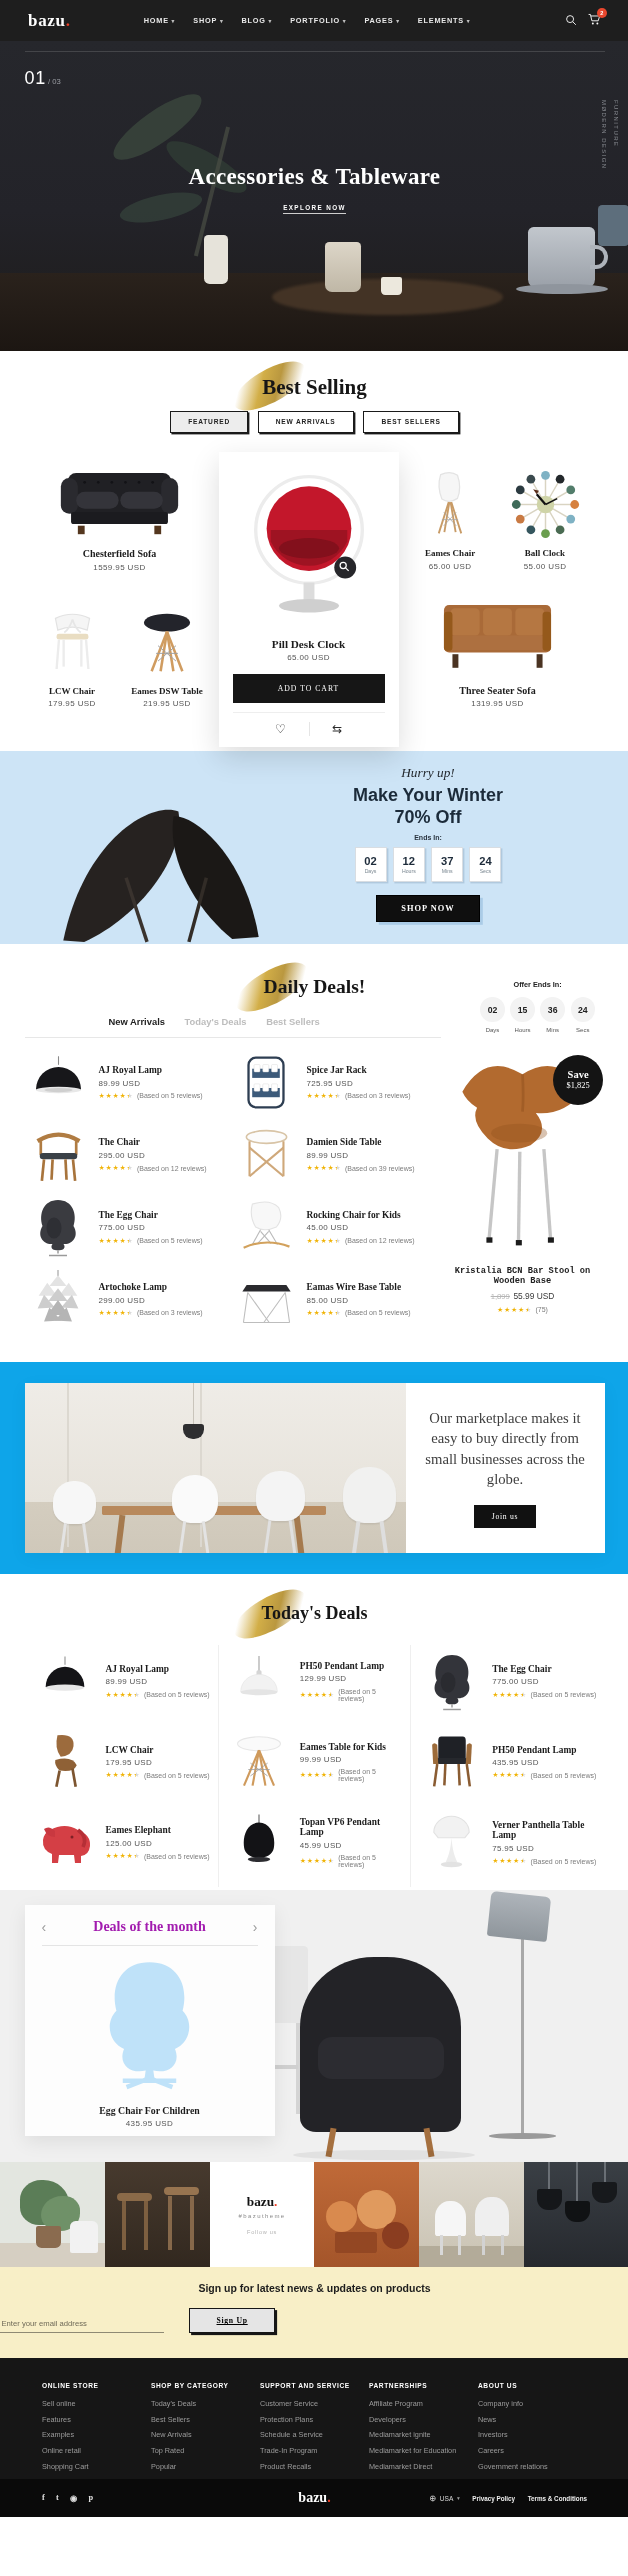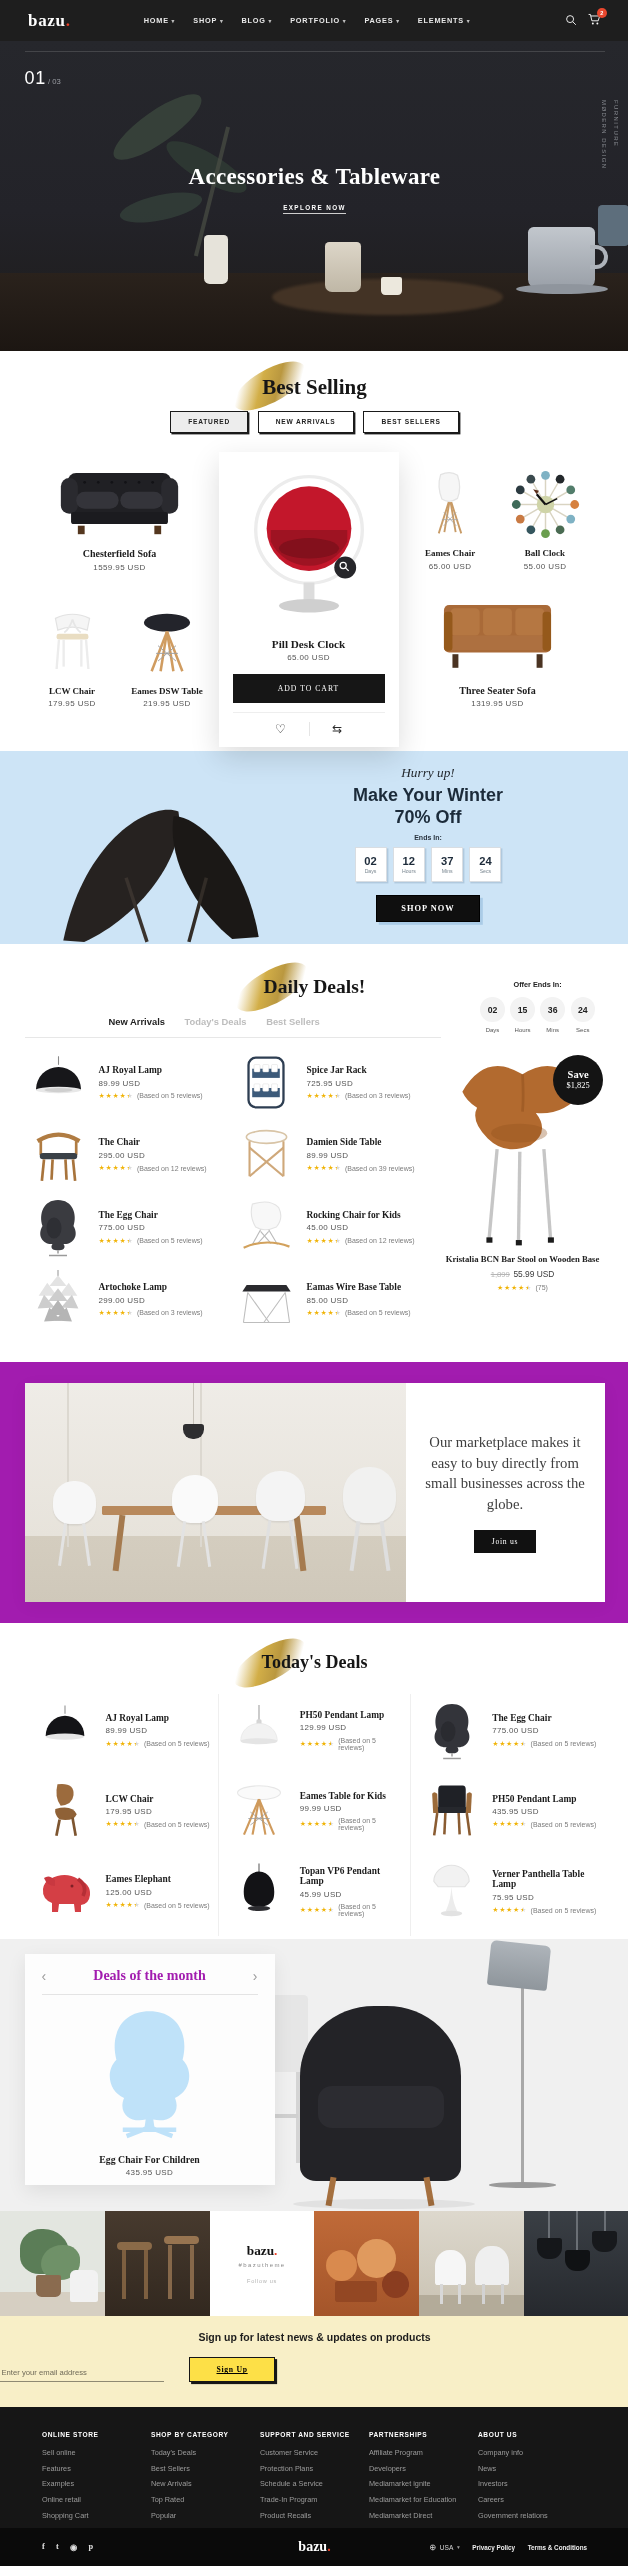--- a/index.html
+++ b/index.html
@@ -89,27 +89,27 @@
   .p-item .inf { margin-left:7px; }
   .pi-name { font-family:"Liberation Serif",serif; font-weight:bold; font-size:9.4px; color:#1b1b1b; }
   .pi-price { font-size:8px; color:#555; letter-spacing:0.3px; margin-top:3.5px; }
   .rating { display:flex; align-items:center; gap:3.5px; margin-top:4.2px; }
   .stars { font-size:7px; letter-spacing:0.7px; background:linear-gradient(90deg,#f0b306 88%,#d8d8d8 88%); -webkit-background-clip:text; background-clip:text; color:transparent; }
   .rev { font-size:7px; color:#7c7c7c; }
   .dd-right { width:164px; margin-left:0; text-align:center; position:relative; }
   .save-badge { position:absolute; top:4.2px; right:1.4px; width:50px; height:50px; border-radius:50%; background:#141414; color:#fff; display:flex; flex-direction:column; align-items:center; justify-content:center; font-family:"Liberation Serif",serif; z-index:2; }
   .save-badge .a { font-size:10.5px; font-weight:bold; }
   .save-badge .b { font-size:8.4px; margin-top:1.4px; }
-  .ddr-name { font-family:Liberation Serif, serif; font-weight:bold; font-size:8.7px; margin-top:1px; }
+  .ddr-name { font-family:Liberation Mono, monospace; font-weight:bold; font-size:8.7px; margin-top:13px; }
   .ddr-price { margin-top:4.9px; font-size:8.4px; color:#3a3a3a; }
   .ddr-price .old { color:#b5b5b5; text-decoration:line-through; font-size:7.7px; margin-right:3.5px; }
   .ddr-rating { display:flex; justify-content:center; gap:3.5px; margin-top:4.9px; }
 
   
-  .banner { height:261px; background:#a21caf; padding:21px 24.5px; }
+  .banner { height:212px; background:#0ea5e9; padding:21px 24.5px; }
   .banner-in { background:#fff; height:100%; display:flex; box-shadow:0 4.2px 17px rgba(0,0,0,.05); }
   .banner-photo { width:381px; position:relative; overflow:hidden; background:linear-gradient(180deg,#efece7 0%,#e7e3db 70%,#d4cdbf 70%,#cfc8ba 100%); }
   .bp { position:absolute; }
   .banner-txt { flex:1; display:flex; flex-direction:column; align-items:center; justify-content:center; padding:0 18px; text-align:center; }
   .banner-p { font-family:"Liberation Serif",serif; font-size:14.7px; color:#3e3e3e; line-height:1.4; }
   .join-btn { margin-top:15.4px; background:#111; color:#fff; font-family:"Liberation Serif",serif; font-size:7.7px; letter-spacing:0.7px; padding:7px 18px; border:none; cursor:pointer; }
 
   
   .todays { background:#fff; height:316px; padding:0 24.5px; }
   .todays-head { text-align:center; padding-top:29px; }
@@ -135,21 +135,21 @@
   .insta-logo { font-family:"Liberation Serif",serif; font-weight:bold; font-size:13.3px; color:#111; }
   .insta-tag { font-size:6px; letter-spacing:1.4px; color:#8a8a8a; margin-top:3.5px; }
   .insta-follow { font-size:5.6px; color:#b5b5b5; margin-top:9.8px; letter-spacing:0.7px; }
 
   
   .news { height:91px; background:#f8efc7; text-align:center; padding-top:15.4px; }
   .news-title { font-size:10.5px; font-weight:bold; color:#1d1d1d; }
   .news-row { display:flex; justify-content:flex-start; align-items:flex-end; gap:25px; margin-top:14px; }
   .news-input { width:164px; background:transparent; border:none; border-bottom:0.7px solid #8f8a74; font-size:7.7px; color:#555; padding:4.2px 1.4px; outline:none; }
   .news-input::placeholder { color:#6f6a58; }
-  .signup-btn { background:#fde047; border:0.7px solid #161616; box-shadow:2.1px 2.1px 0 #161616; font-family:"Liberation Serif",serif; font-weight:bold; font-size:7.7px; letter-spacing:0.7px; padding:7px 26.5px; cursor:pointer;text-decoration:underline; }
+  .signup-btn { background:#e5e5e5; border:0.7px solid #161616; box-shadow:2.1px 2.1px 0 #161616; font-family:"Liberation Serif",serif; font-weight:bold; font-size:7.7px; letter-spacing:0.7px; padding:7px 26.5px; cursor:pointer;text-decoration:underline; }
 
   
   .footer { height:121px; background:#161616; padding:24px 42px 0; display:flex; }
   .f-col { flex:1; }
   .f-title { color:#fff; font-size:6.6px; font-weight:bold; letter-spacing:0.6px; margin-bottom:7px; }
   .f-link { display:block; color:#9b9b9b; font-size:7.3px; line-height:2.15; text-decoration:none; cursor:pointer; }
   .bottom { height:38px; background:#0a0a0a; display:flex; align-items:center; padding:0 42px; position:relative; }
   .socials { display:flex; gap:11.2px; }
   .soc { color:#e0e0e0; font-size:8.4px; font-weight:bold; cursor:pointer; font-family:"Liberation Serif",serif; }
   .bottom-logo { position:absolute; left:0; right:0; text-align:center; font-family:"Liberation Serif",serif; font-weight:bold; font-size:14px; color:#fff; pointer-events:none; }

